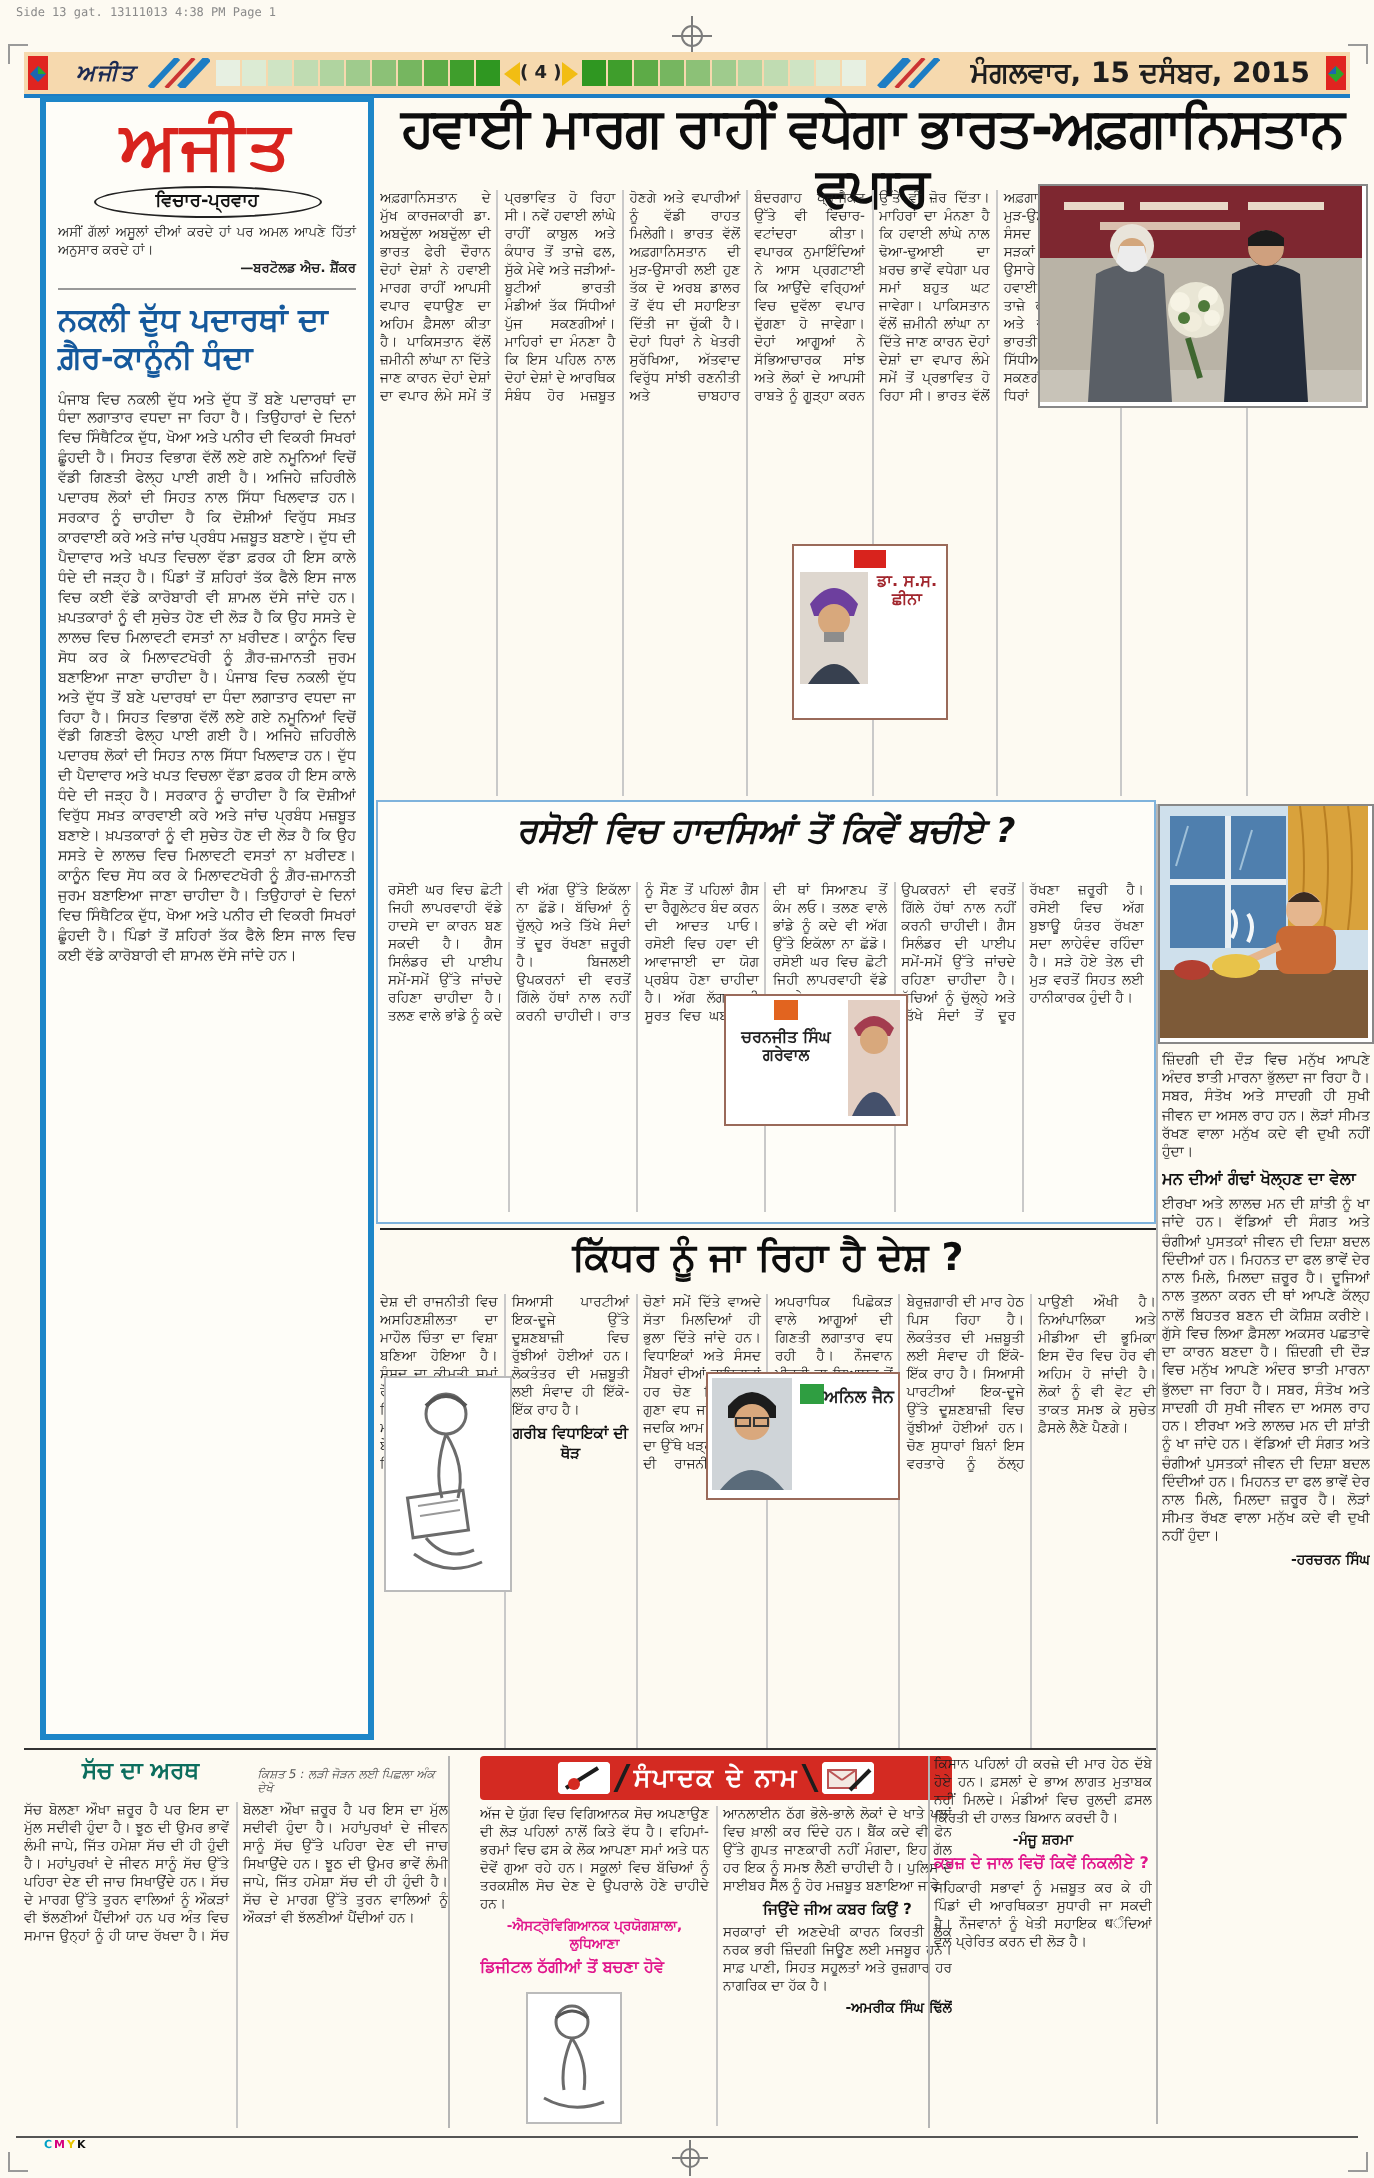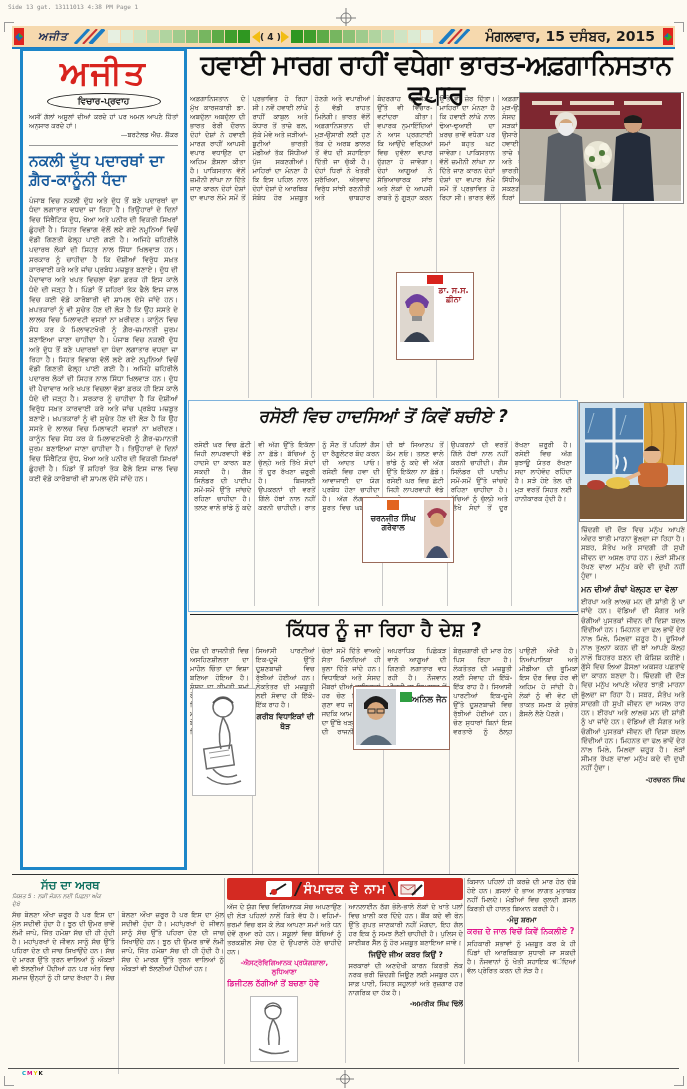--- a/index.html
+++ b/index.html
@@ -22,21 +22,21 @@
   .pgnum{display:flex;align-items:center;margin:0 2px;font-weight:bold;font-size:9px;color:#222;}
   .tri{width:0;height:0;border-top:6px solid transparent;border-bottom:6px solid transparent;}
   .tri.left{border-right:8px solid #f2bd13;}
   .tri.right{border-left:8px solid #f2bd13;}
   .mh-date{margin-left:auto;font-weight:bold;font-size:14px;color:#1d1d1d;margin-right:6px;text-align:right;}
   
   .editbox{left:20px;top:48px;width:167px;height:822px;border:3px solid #1d86c8;background:#fefdf8;box-sizing:border-box;padding:5px 6px;}
   .ajitlogo{color:#d8231d;font-size:33px;font-weight:bold;text-align:center;line-height:1;letter-spacing:2px;}
   .oval{margin:4px auto 3px;width:112px;border:1.5px solid #222;border-radius:50%;text-align:center;font-size:9px;font-weight:bold;padding:2px 0;color:#111;}
   .quote{font-size:6.6px;line-height:1.35;color:#222;text-align:justify;}
-  .quoteauth{font-size:6.6px;text-align:right;color:#222;font-weight:normal;}
+  .quoteauth{font-size:6.6px;text-align:right;color:#222;font-weight:bold;}
   .edithead{color:#15599c;font-size:15.5px;font-weight:bold;text-align:left;line-height:1.25;margin:6px 0 5px;border-top:1px solid #999;padding-top:6px;}
   .editbody{font-size:7.2px;line-height:1.38;text-align:justify;color:#1d1d1d;height:612px;overflow:hidden;}
   
   .a1head{left:190px;top:50px;width:492px;height:40px;font-size:27px;font-weight:bold;color:#0d0d0d;text-align:center;letter-spacing:-1px;line-height:1.1;}
   .a1body{left:190px;top:95px;width:492px;height:303px;column-count:8;}
   .photo{left:519px;top:92px;width:163px;height:110px;border:1px solid #888;background:#fff;}
   .authorbox{background:#fff;border:1px solid #9a6a5a;box-sizing:border-box;padding:2px;display:flex;flex-direction:column;align-items:center;}
   .badge{width:16px;height:9px;}
   .aname{font-weight:bold;text-align:center;line-height:1.15;}
   
@@ -52,25 +52,25 @@
   .cartoon{background:#fff;border:1px solid #bbb;}
   
   .vrule{border-left:1px solid #b5b5b5;}
   .rail{left:581px;top:526px;width:104px;height:536px;}
   .rail .txt{font-size:7px;}
   .railsub{font-weight:bold;font-size:8.2px;color:#111;display:block;margin:3px 0;}
   .sig{display:block;text-align:right;font-weight:bold;font-size:7px;color:#111;margin-top:2px;}
   
   .bandrule{left:12px;top:874px;width:566px;border-top:1.5px solid #333;}
   .truth{left:12px;top:878px;width:212px;height:186px;}
-  .truthhdr{display:flex;align-items:baseline;margin-bottom:3px;flex-direction:column;}
+  .truthhdr{display:flex;align-items:baseline;margin-bottom:3px;}
   .truthtitle{color:#0c6e5e;font-weight:bold;font-size:11.5px;width:55%;text-align:center;}
   .truthnote{font-style:italic;font-size:6px;color:#555;width:45%;}
   .truthbody{column-count:2;height:163px;}
-  .letters{left:227px;top:878px;width:236px;height:188px;}
+  .letters{left:240px;top:878px;width:236px;height:188px;}
   .banner{height:22px;background:#d42a22;display:flex;align-items:center;justify-content:center;gap:5px;border-radius:2px;}
   .bannertext{color:#fff;font-weight:bold;font-size:12.5px;letter-spacing:1px;}
   .slash{width:2px;height:14px;background:#1d1d1d;transform:skewX(-25deg);}
   .slash.r{transform:skewX(25deg);}
   .bicon{width:26px;height:16px;background:#fff;border-radius:2px;}
   .lettersbody{margin-top:3px;column-count:2;height:160px;}
   .pink{color:#e0168c;display:block;text-align:center;font-size:6.8px;font-weight:bold;margin:2px 0;}
   .pinkhead{color:#e0168c;display:block;text-align:left;font-size:8px;font-weight:bold;margin:2px 0;}
   .lcol3{left:467px;top:878px;width:109px;height:186px;}
   

